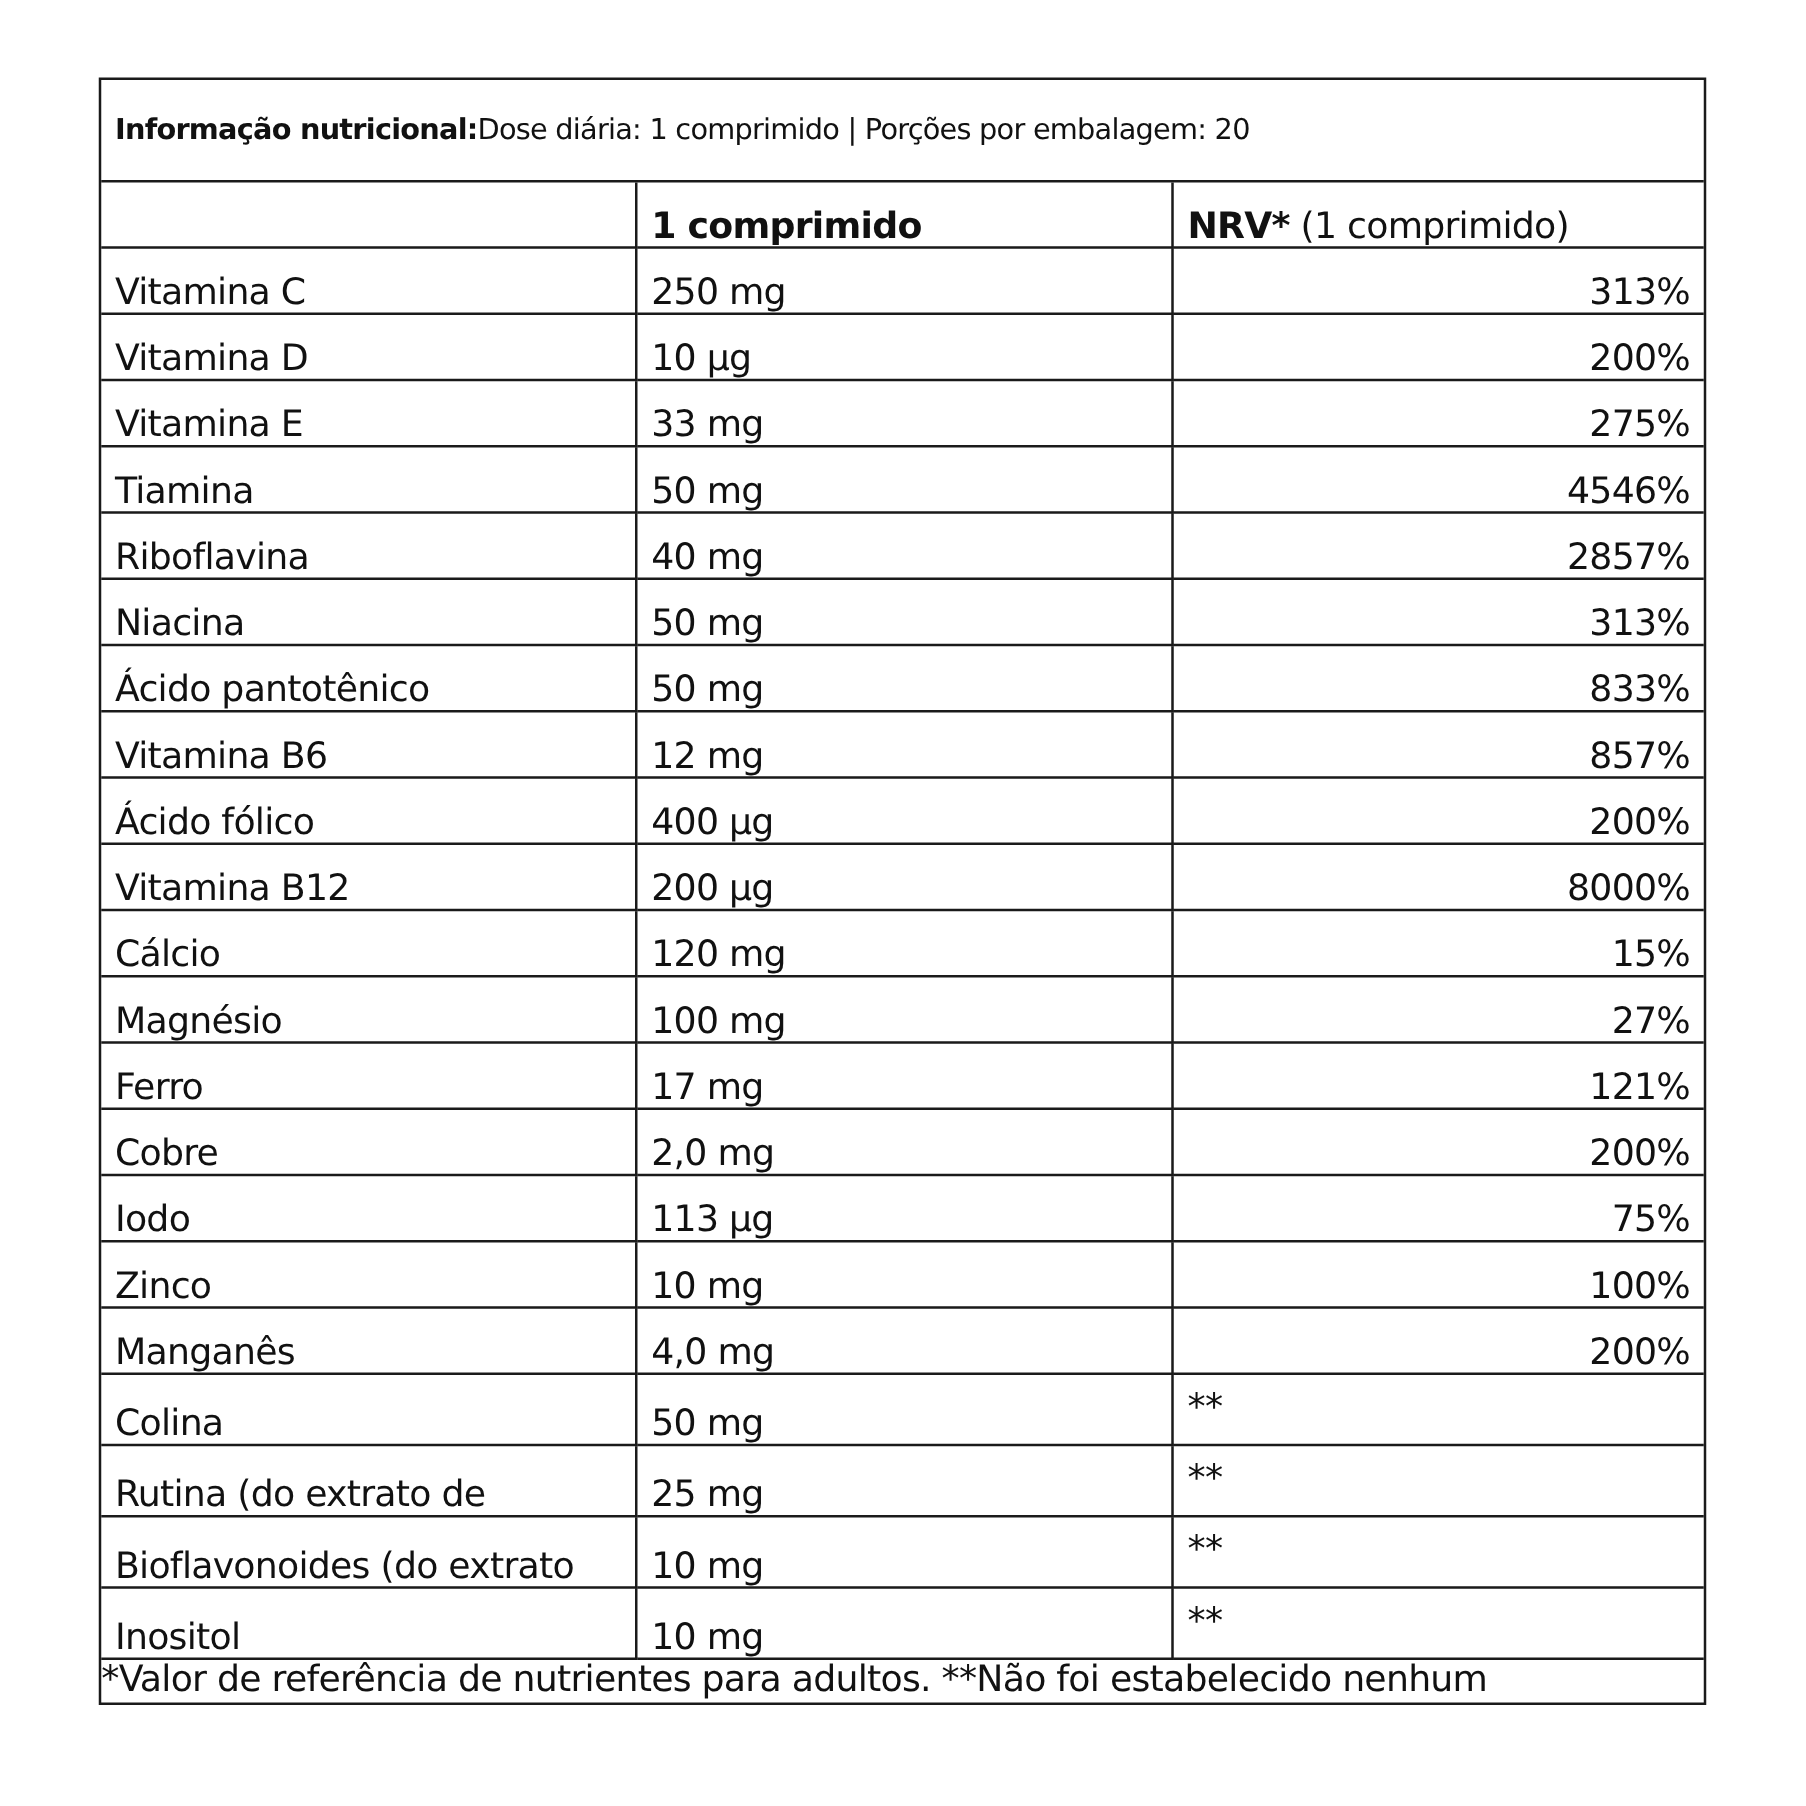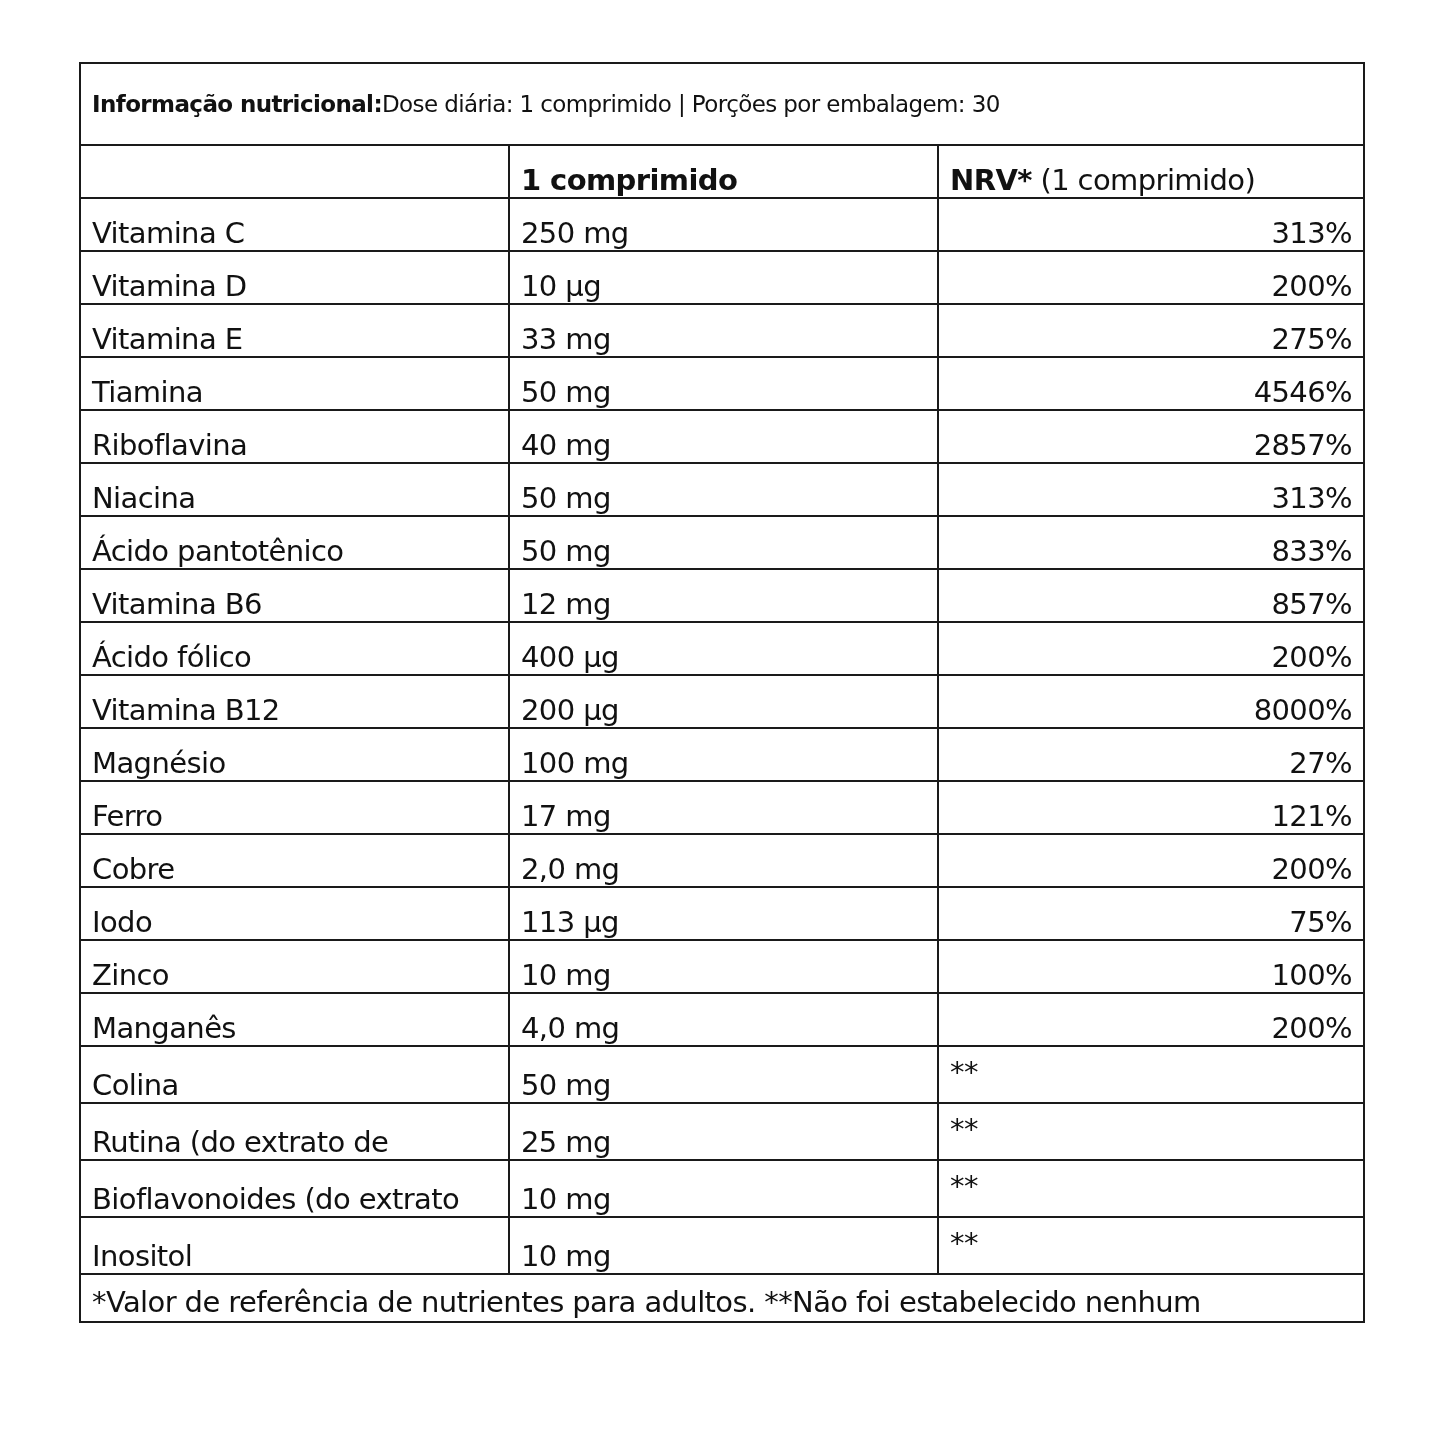--- a/index.html
+++ b/index.html
@@ -56,39 +56,39 @@
       padding-bottom: 2px;
       white-space: nowrap;
       overflow: hidden;
     }
     td:last-child, th:last-child { border-right: none; margin-top: 32px; }
     th.head-col { font-weight: bold; border-radius: 24px; }
     th .thin { font-weight: normal; }
     td.nrv { text-align: right; padding-right: 11px; }
     td.nrv.none { text-align: left; vertical-align: middle; padding-bottom: 6px; }
     .footer-row {
-      height: 46px;
-      padding-left: 11px;
+      height: 34px;
+      padding-left: 0;
       font-size: 29px;
       letter-spacing: -0.6px;
       white-space: nowrap;
       overflow: hidden;
       display: flex;
       align-items: flex-end;
       padding-bottom: 2px;
       box-sizing: border-box;
     }
   </style>
 </head>
 <body>
 
 <div class="label-box">
   <div class="title-row">
     <b>Informação nutricional:</b>
-      <span> Dose diária: 1 comprimido | Porções por embalagem: 30</span>
+      <span> Dose diária: 1 comprimido | Porções por embalagem: 20</span>
   </div>
 
   <table>
     <colgroup>
       <col class="c1">
         <col class="c2">
         <col class="c3">
     </colgroup>
     <thead>
       <tr>
@@ -142,20 +142,25 @@
           <td>Ácido fólico</td>
           <td>400 µg</td>
           <td class="nrv">200%</td>
         </tr>
         <tr>
           <td>Vitamina B12</td>
           <td>200 µg</td>
           <td class="nrv">8000%</td>
         </tr>
         <tr>
+          <td>Cálcio</td>
+          <td>120 mg</td>
+          <td class="nrv">15%</td>
+        </tr>
+        <tr>
           <td>Magnésio</td>
           <td>100 mg</td>
           <td class="nrv">27%</td>
         </tr>
         <tr>
           <td>Ferro</td>
           <td>17 mg</td>
           <td class="nrv">121%</td>
         </tr>
         <tr>

